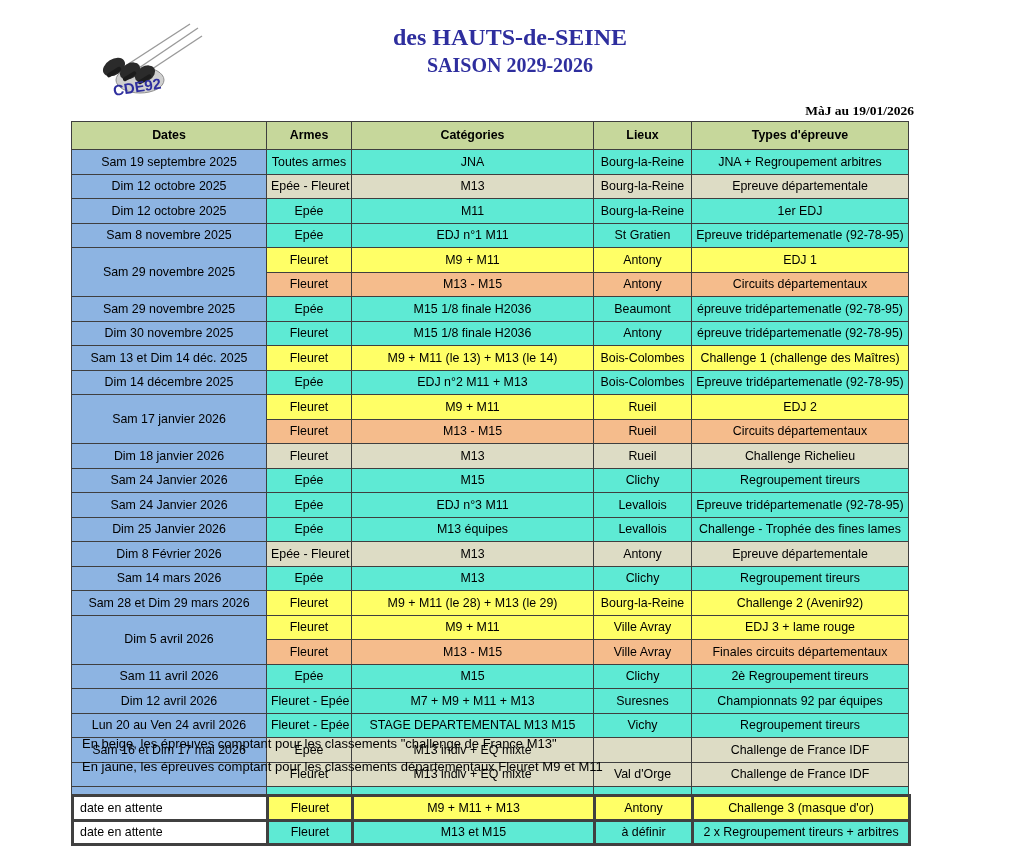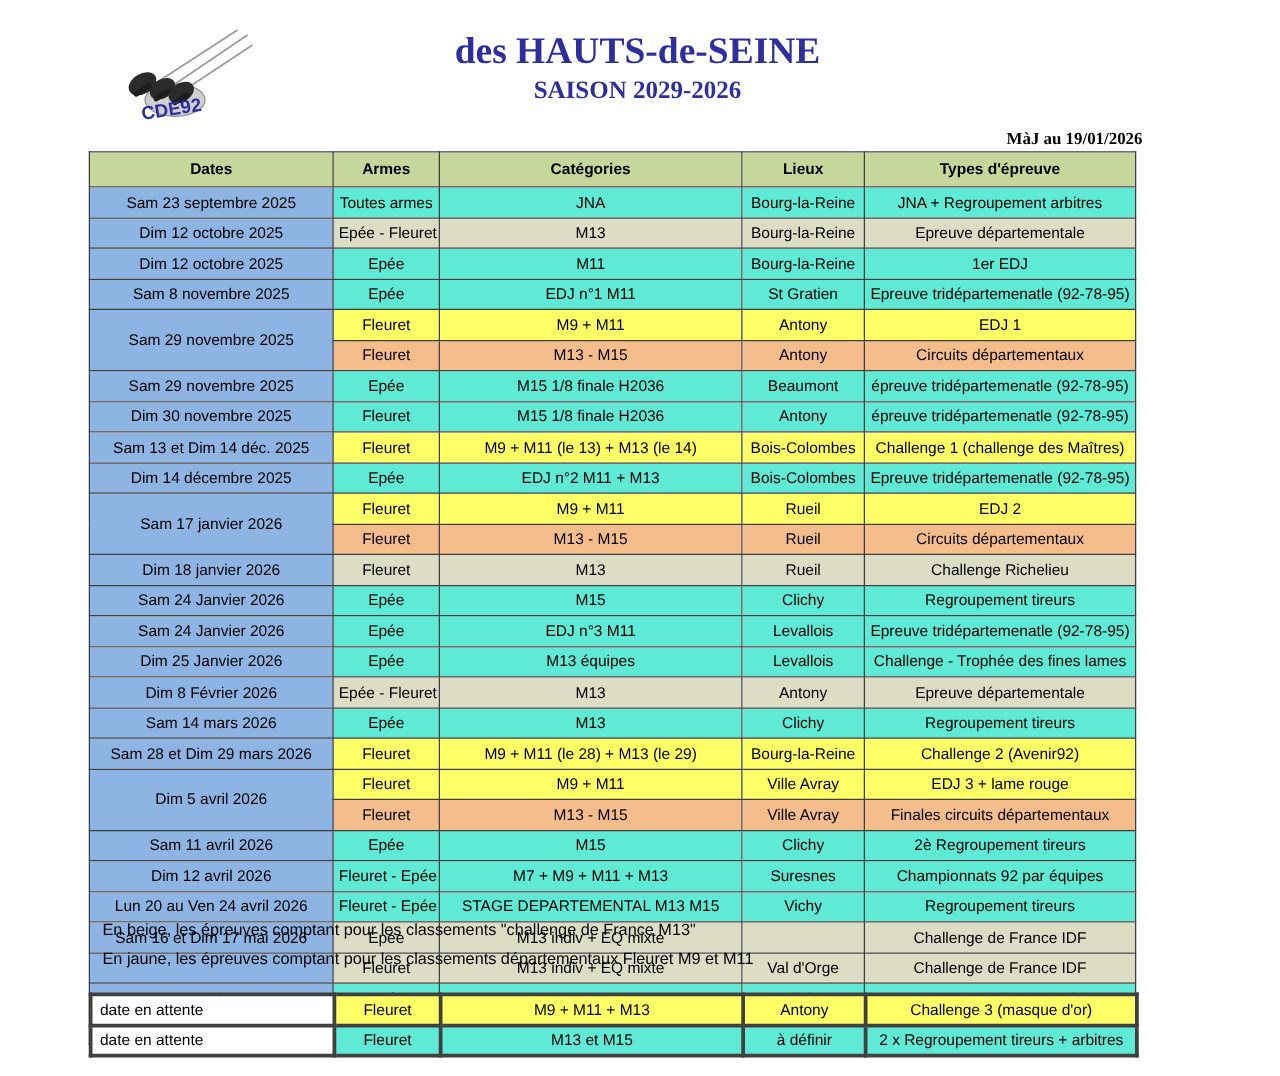--- a/index.html
+++ b/index.html
@@ -39,21 +39,21 @@
     left: 200px;
     top: 22px;
     width: 620px;
     text-align: center;
     font-family: "Liberation Serif", serif;
     font-weight: bold;
     color: #2E2E9E;
     line-height: 1.28;
   }
   .title-1 { font-size: 23.5px; letter-spacing: .2px; }
-  .title-2 { font-size: 30px; }
+  .title-2 { font-size: 24px; }
   .title-3 { font-size: 20px; }
 
   .maj {
     position: absolute;
     right: 110px;
     top: 103px;
     font-family: "Liberation Serif", serif;
     font-weight: bold;
     font-size: 13.5px;
     color: #000;
@@ -180,21 +180,21 @@
         <tr>
           <th>Dates</th>
           <th>Armes</th>
           <th>Catégories</th>
           <th>Lieux</th>
           <th>Types d'épreuve</th>
         </tr>
       </thead>
       <tbody id="calendar-body">
           <tr>
-            <td class="date">Sam 23 septembre 2025</td>
+            <td class="date">Sam 19 septembre 2025</td>
             <td class="w">Toutes armes</td>
             <td class="w">JNA</td>
             <td class="w">Bourg-la-Reine</td>
             <td class="w">JNA +  Regroupement arbitres</td>
           </tr>
           <tr>
             <td class="date">Dim 12 octobre 2025</td>
             <td class="b">Epée - Fleuret</td>
             <td class="b">M13</td>
             <td class="b">Bourg-la-Reine</td>

